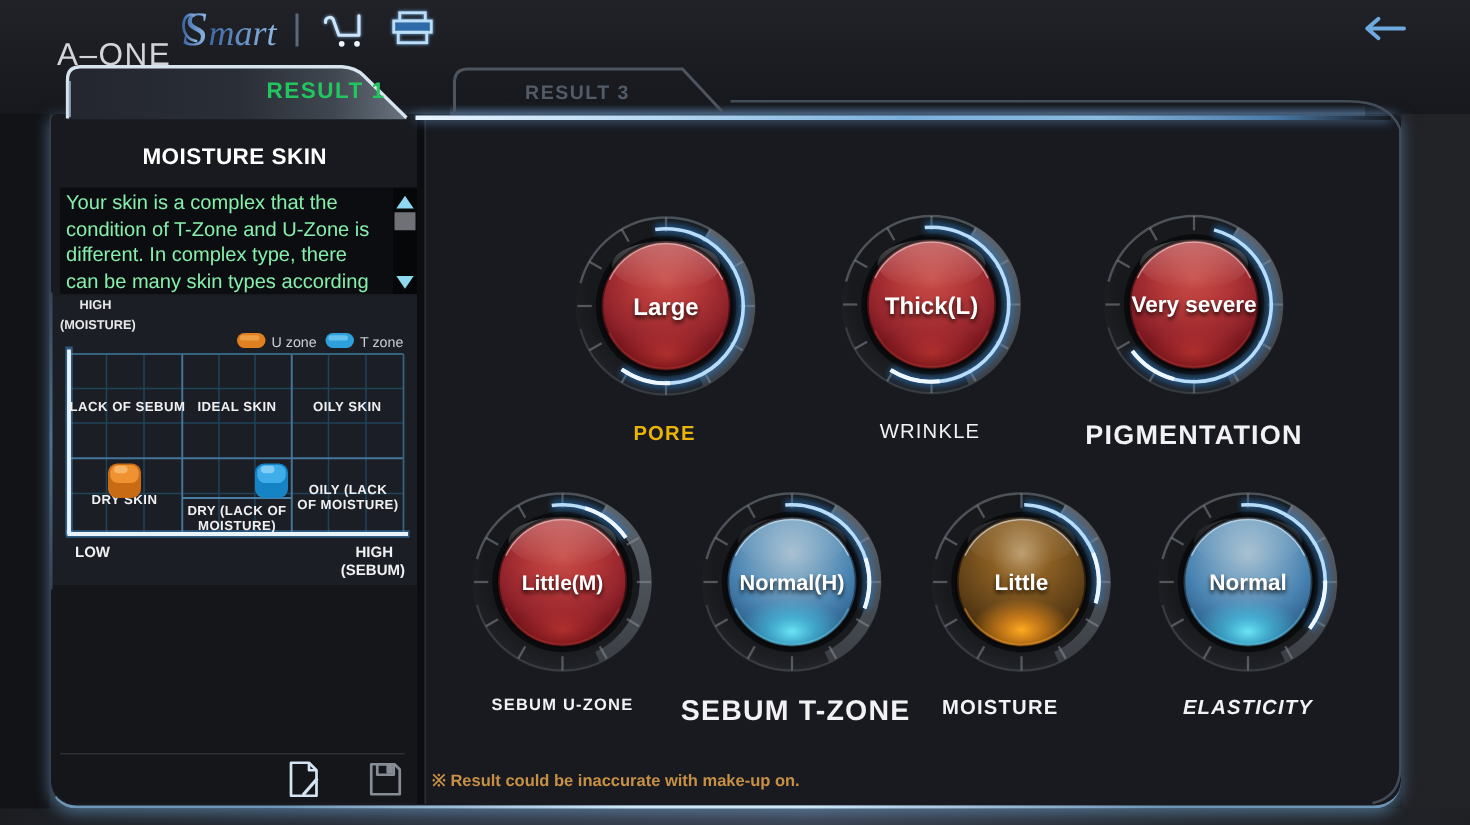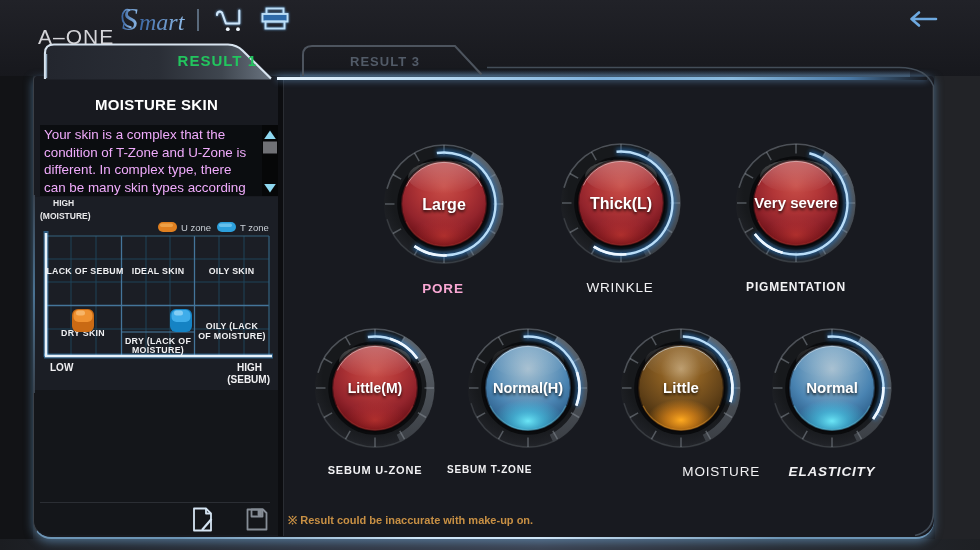--- a/index.html
+++ b/index.html
@@ -138,21 +138,21 @@
 <svg class="abs" style="left:905px;top:8px" width="36" height="22" viewBox="0 0 36 22">
 <g stroke="#6ea9e0" stroke-width="2.6" fill="none" stroke-linecap="round" stroke-linejoin="round">
 <path d="M31 11 H6.5 M14 4.5 L6.5 11 L14 17.5"></path>
       </g>
     </svg>
 <div class="abs" style="left:34px;top:390px;width:244px;height:145px;background:#14161a;border-radius:0 0 0 16px;"></div>
 <div class="abs" style="left:35px;top:197px;width:243px;height:193px;background:#1b1e25;"></div>
 <div class="abs" style="left:33px;top:195px;width:2px;height:198px;background:linear-gradient(#3a4450,#4a7292 50%,#39424d);"></div>
 <div class="abs" style="left:33px;top:96px;width:247px;text-align:center;font-size:15px;font-weight:bold;color:#fff;letter-spacing:0.3px;">MOISTURE SKIN</div>
 <div class="abs" style="left:40px;top:125px;width:238px;height:71px;background:#0b0d10;"></div>
-<div class="abs" style="left:44px;top:126px;width:212px;font-size:13.4px;color:#f0abfc;line-height:17.5px;">Your skin is a complex that the<br>condition of T-Zone and U-Zone is<br>different. In complex type, there<br>can be many skin types according</div>
+<div class="abs" style="left:44px;top:126px;width:212px;font-size:13.4px;color:#86efac;line-height:17.5px;">Your skin is a complex that the<br>condition of T-Zone and U-Zone is<br>different. In complex type, there<br>can be many skin types according</div>
 <svg class="abs" style="left:262px;top:125px" width="16" height="71" viewBox="0 0 16 71">
 <rect x="0" y="0" width="16" height="71" fill="#060708"></rect>
 <rect x="1" y="16.5" width="14" height="12" fill="#707176"></rect>
 <path d="M8 5.5 L13.8 14 H2.2 Z" fill="#8ed8f0"></path>
 <path d="M8 67.5 L13.8 59 H2.2 Z" fill="#8ed8f0"></path>
     </svg>
 <svg class="abs" style="left:33px;top:196px" width="247px" height="192px" viewBox="33 196 247 192" font-family="Liberation Sans, sans-serif">
       <text x="53" y="206" font-size="8.5" font-weight="bold" fill="#e8e8ea">HIGH</text>
       <text x="40" y="219" font-size="8.5" font-weight="bold" fill="#e8e8ea">(MOISTURE)</text>
       <rect x="158" y="222" width="19" height="10" rx="5" fill="#e08020"></rect>
@@ -427,20 +427,20 @@
       <circle cx="65" cy="65" r="43" fill="url(#gBlue)"></circle>
       <g clip-path="url(#cBtn)">
         <ellipse cx="65" cy="98" rx="36" ry="22" fill="url(#gGB)"></ellipse>
       </g>
       <ellipse cx="65" cy="38" rx="36" ry="16.5" fill="url(#gGloss)" opacity="0.5"></ellipse>
       <circle cx="65" cy="65" r="43" fill="none" stroke="rgba(10,6,8,0.55)" stroke-width="2.3"></circle>
       <path d="M27.30 47.42 A41.6 41.6 0 0 1 102.70 47.42" stroke="rgba(235,245,255,0.55)" stroke-width="1" fill="none"></path>
       <path d="M102.88 82.67 A41.8 41.8 0 0 1 27.12 82.67" stroke="rgba(120,220,245,0.4)" stroke-width="1.3" fill="none"></path>
       <text x="65" y="70" text-anchor="middle" font-family="Liberation Sans, sans-serif" font-size="15" font-weight="bold" fill="#ffffff" style="text-shadow:0 2px 3px rgba(0,0,0,0.8)">Normal</text>
     </svg>
-<div class="abs" style="left:363px;top:281px;width:160px;text-align:center;font-size:13.5px;font-weight:bold;color:#f9a8d4;letter-spacing:0.8px;">PORE</div>
+<div class="abs" style="left:363px;top:281px;width:160px;text-align:center;font-size:13.5px;font-weight:bold;color:#eab308;letter-spacing:0.8px;">PORE</div>
 <div class="abs" style="left:540px;top:280px;width:160px;text-align:center;font-size:13.5px;font-weight:normal;color:#f2f2f4;letter-spacing:0.8px;">WRINKLE</div>
-<div class="abs" style="left:716px;top:280px;width:160px;text-align:center;font-size:12px;font-weight:bold;color:#f2f2f4;letter-spacing:0.8px;">PIGMENTATION</div>
+<div class="abs" style="left:716px;top:280px;width:160px;text-align:center;font-size:18px;font-weight:bold;color:#f2f2f4;letter-spacing:0.8px;">PIGMENTATION</div>
 <div class="abs" style="left:295px;top:464px;width:160px;text-align:center;font-size:11px;font-weight:bold;color:#f2f2f4;letter-spacing:0.8px;">SEBUM U-ZONE</div>
-<div class="abs" style="left:447px;top:464px;width:160px;text-align:left;font-size:10px;font-weight:bold;color:#f2f2f4;letter-spacing:0.8px;">SEBUM T-ZONE</div>
-<div class="abs" style="left:600px;top:464px;width:160px;text-align:right;font-size:13.5px;font-weight:normal;color:#f2f2f4;letter-spacing:0.8px;">MOISTURE</div>
+<div class="abs" style="left:447px;top:464px;width:160px;text-align:right;font-size:19px;font-weight:bold;color:#f2f2f4;letter-spacing:0.8px;">SEBUM T-ZONE</div>
+<div class="abs" style="left:628px;top:464px;width:160px;text-align:left;font-size:13.5px;font-weight:bold;color:#f2f2f4;letter-spacing:0.8px;">MOISTURE</div>
 <div class="abs" style="left:752px;top:464px;width:160px;text-align:center;font-size:13.5px;font-weight:bold;color:#f2f2f4;letter-spacing:0.8px;font-style:italic;">ELASTICITY</div>
 <div class="abs" style="left:288px;top:512px;font-size:11px;font-weight:bold;color:#c89044;">※ Result could be inaccurate with make-up on.</div>
 </div>
 </body></html>

